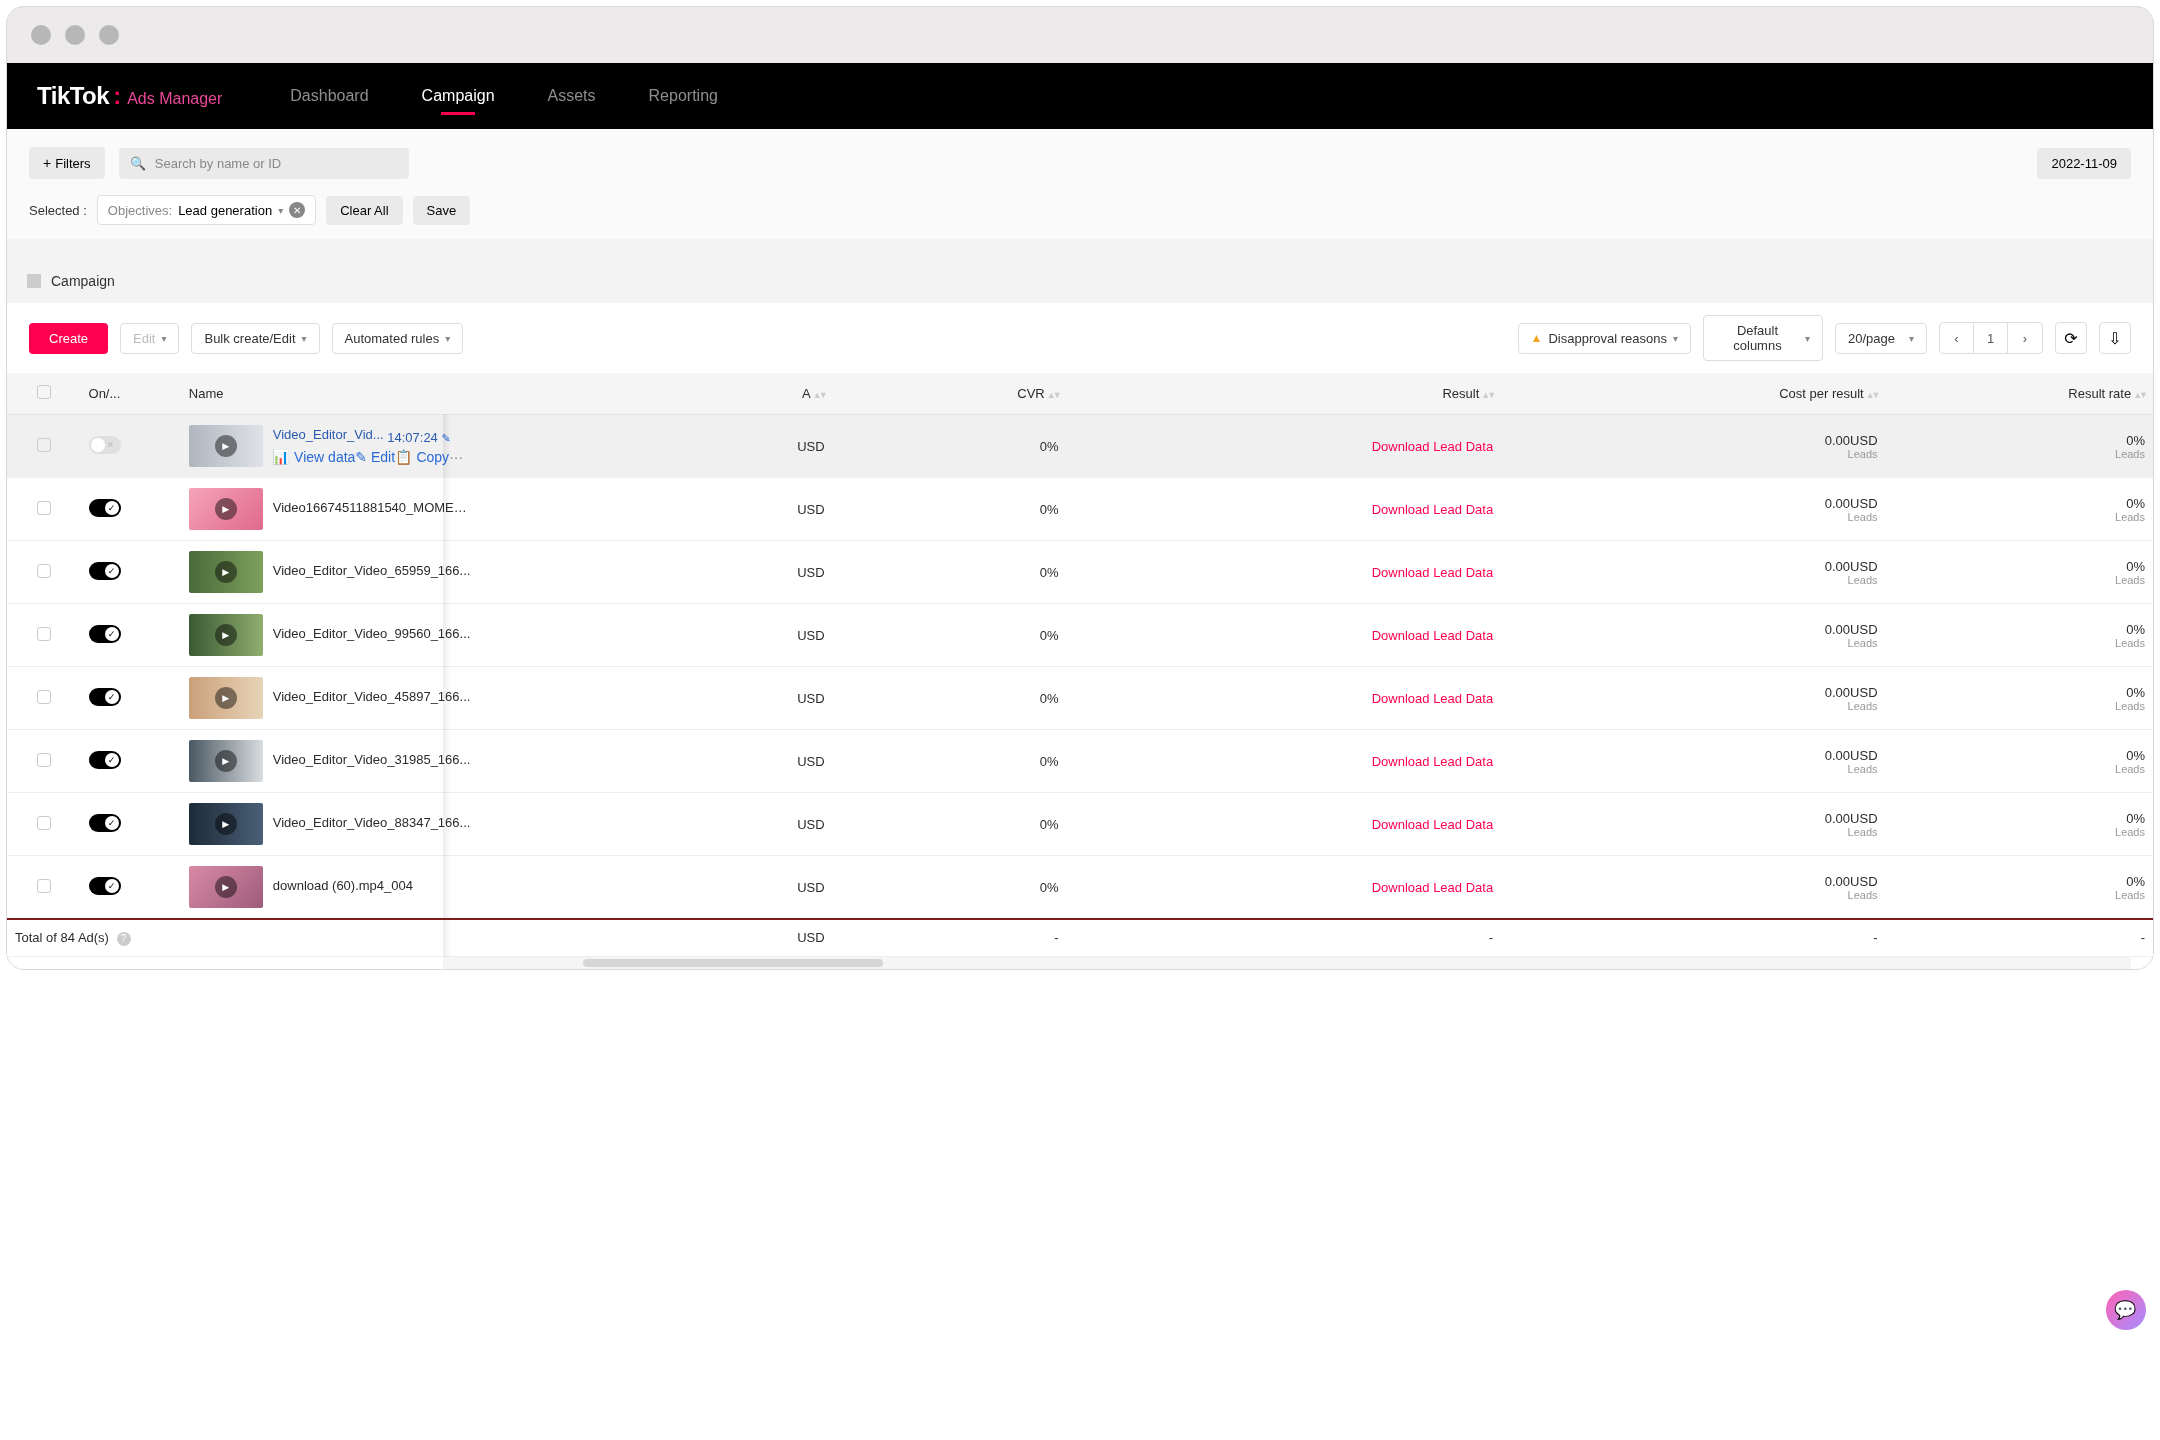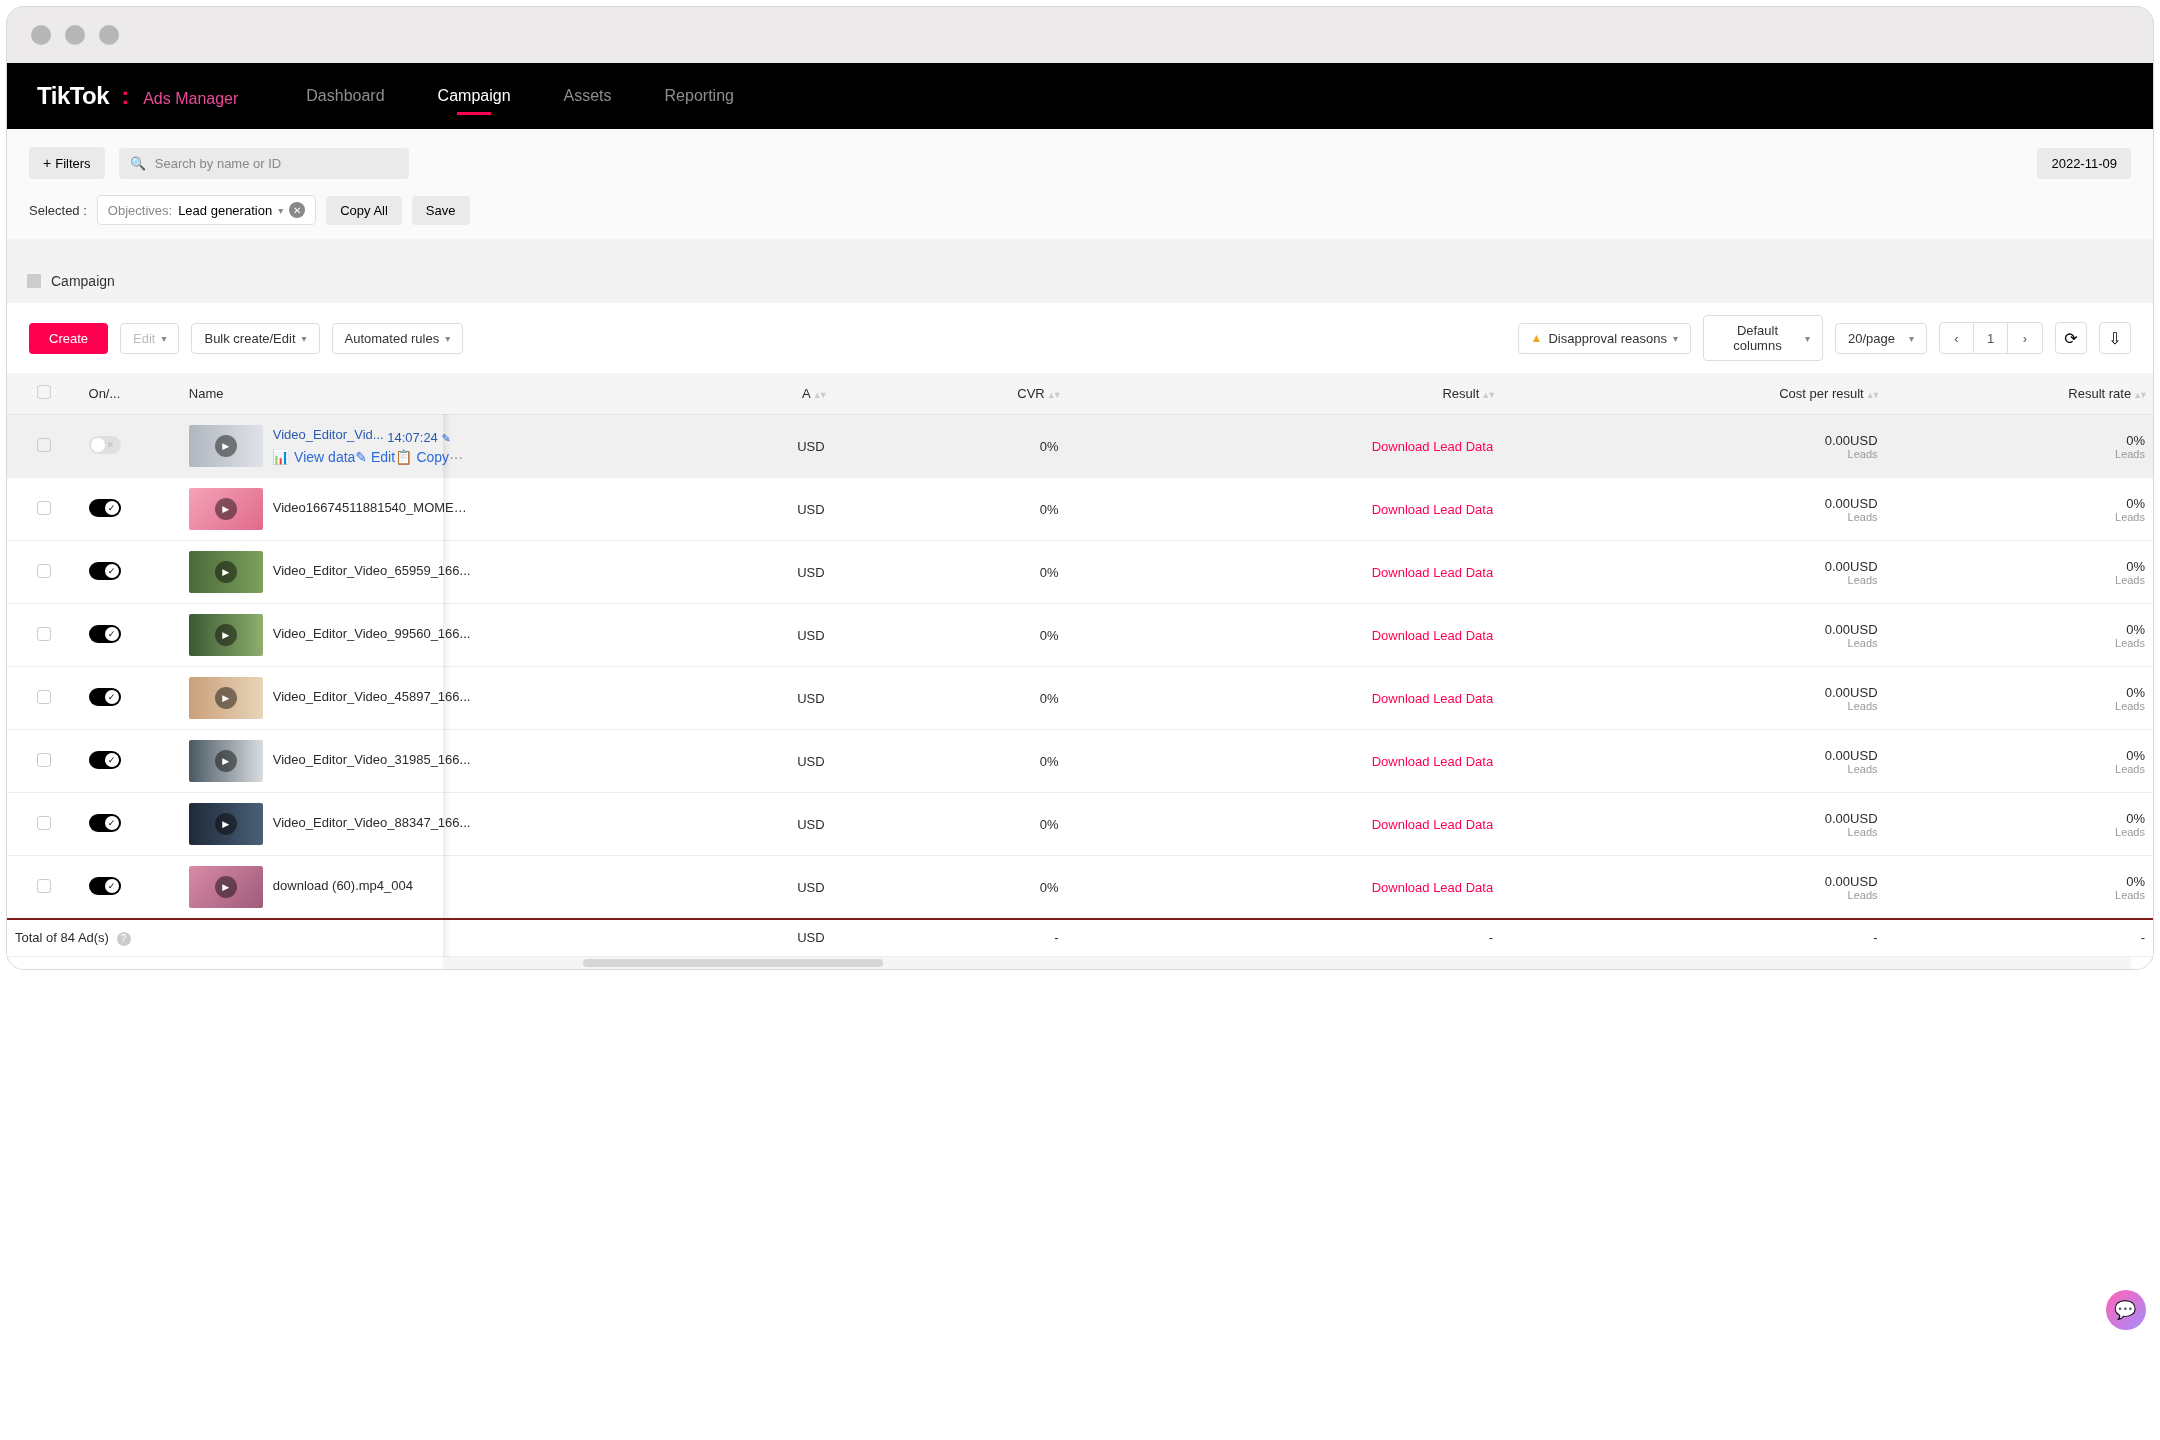--- a/index.html
+++ b/index.html
@@ -1,21 +1,21 @@
 <!DOCTYPE html>
 <html><head>
 <meta charset="utf-8">
 <style>
 * { box-sizing: border-box; margin: 0; padding: 0; }
 body { font-family: -apple-system, BlinkMacSystemFont, "Segoe UI", Helvetica, Arial, sans-serif; background: #fff; }
 .browser-frame { border: 1px solid #d8d8d8; border-radius: 18px; margin: 6px; overflow: hidden; background: #eceaeb; }
 .browser-top { height: 56px; display: flex; align-items: center; padding-left: 24px; gap: 14px; }
 .dot { width: 20px; height: 20px; border-radius: 50%; background: #b7b7b7; }
 .app-header { background: #000; height: 66px; display: flex; align-items: center; padding-left: 30px; gap: 28px; }
-.brand { display: flex; align-items: baseline; gap: 12px; }
+.brand { display: flex; align-items: baseline; gap: 4px; }
 .brand-tiktok { color: #fff; font-weight: 800; font-size: 24px; letter-spacing: -0.5px; }
 .brand-colon { color: #ff0050; font-weight: 800; font-size: 24px; }
 .brand-ads { color: #ec4899; font-weight: 400; font-size: 16px; margin-left: 2px; }
 .nav-items { display: flex; gap: 53px; margin-left: 40px; }
 .nav-item { color: #8e8e8e; font-size: 16px; cursor: pointer; padding: 20px 0; }
 .nav-item.active { color: #fff; position: relative; }
 .nav-item.active::after { content: ""; position: absolute; bottom: 10px; left: 50%; transform: translateX(-50%); width: 34px; height: 3px; background: #ff0050; }
 .content-wrap { background: #f3f3f3; padding: 0; }
 .filter-bar { background: #fafafa; padding: 18px 22px 14px; }
 .filter-row1 { display: flex; align-items: center; gap: 14px; }
@@ -130,21 +130,21 @@
         <div class="date-chip">2022-11-09</div>
       </div>
       <div class="filter-row2">
         <span class="selected-label">Selected :</span>
         <div class="chip">
           <span class="muted">Objectives:</span>
           <span>Lead generation</span>
           <span class="chev">▾</span>
           <span class="chip-close">✕</span>
         </div>
-        <button class="btn-light">Copy All</button>
+        <button class="btn-light">Clear All</button>
         <button class="btn-light">Save</button>
       </div>
     </div>
 
     <div class="tabs-row">
       <div class="level-tab tab-campaign">
         <span class="level-tab-icon"></span>
         <span>Campaign</span>
       </div>
     </div>

